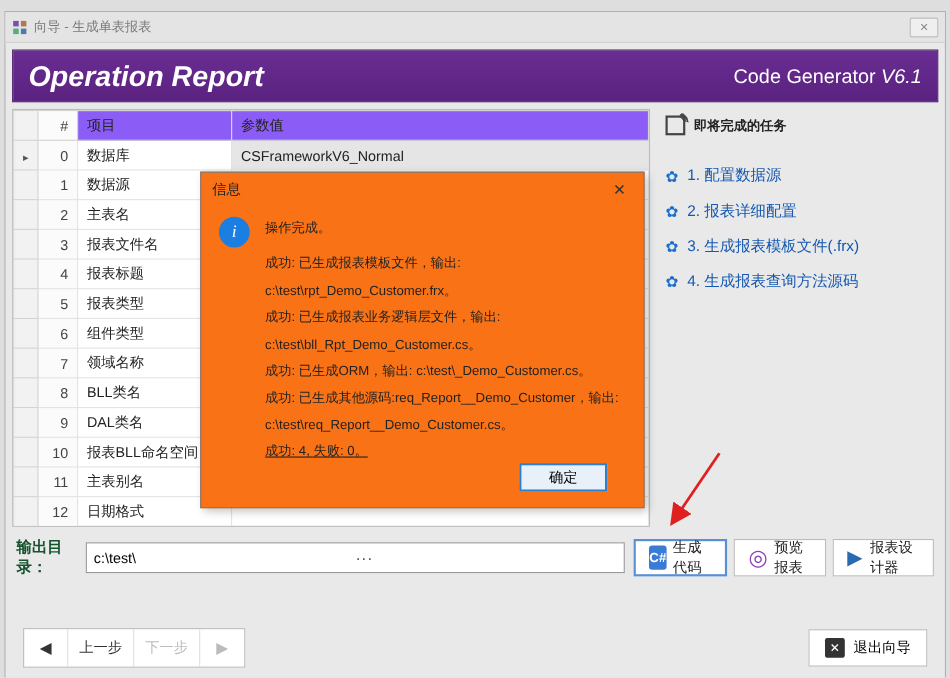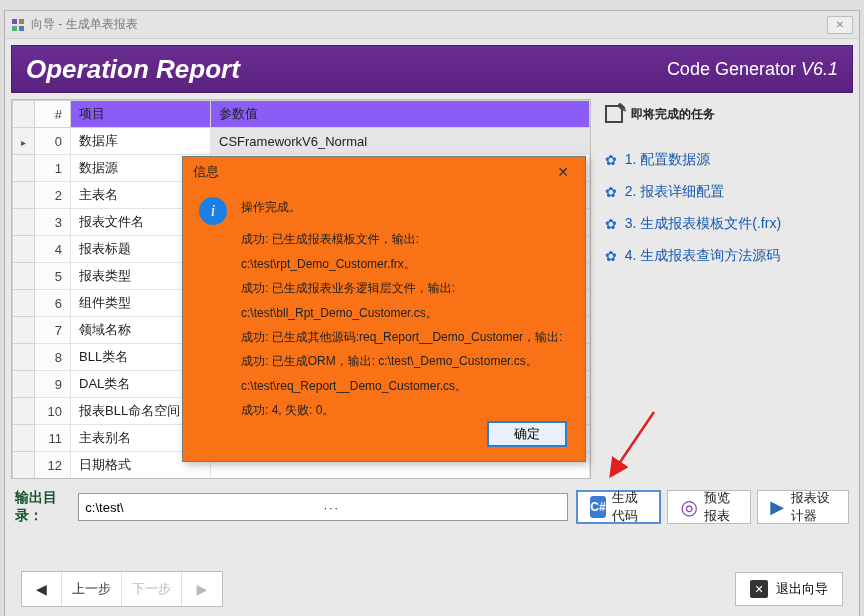--- a/index.html
+++ b/index.html
@@ -51,21 +51,21 @@
   .exit .x{width:18px;height:18px;background:#333;color:#fff;display:flex;align-items:center;justify-content:center;font-size:11px;border-radius:2px;}
   
   .dialog{position:absolute;top:156px;left:182px;width:404px;height:306px;background:#f97316;border:1px solid #7a7a7a;box-shadow:3px 3px 8px rgba(0,0,0,.25);}
   .dialog .dtitle{height:30px;display:flex;align-items:center;padding:0 10px;font-size:13px;color:#222;}
   .dialog .dtitle .spacer{flex:1;}
   .dialog .dtitle .dclose{font-size:14px;color:#333;cursor:pointer;padding:2px 6px;}
   .dialog .dbody{display:flex;padding:10px 16px 0 16px;gap:14px;font-size:12px;color:#222;line-height:1.7;}
   .dialog .dicon{width:28px;height:28px;border-radius:50%;background:#1a7fe0;color:#fff;display:flex;align-items:center;justify-content:center;font-family:Georgia,serif;font-style:italic;font-size:16px;flex:0 0 28px;}
   .dialog .dbody .msg{flex:1;}
   .dialog .dbody .msg p{margin-bottom:4px;}
-  .dialog .dfoot{position:absolute;bottom:14px;right:18px;}
+  .dialog .dfoot{position:absolute;bottom:14px;right:33px;}
   .dialog .dfoot .ok{width:80px;height:26px;border:2px solid #2a7fd0;background:#e8f0fa;font-size:13px;display:flex;align-items:center;justify-content:center;cursor:pointer;}
   
   .arrow{position:absolute;top:406px;left:602px;width:60px;height:80px;pointer-events:none;}
   .arrow svg{width:100%;height:100%;}
   .btns-row{display:flex;gap:6px;}
 </style>
 </head>
 <body>
 
 <div class="window">
@@ -273,23 +273,23 @@
   </div>
   <div class="dbody">
     <div class="dicon">i</div>
     <div class="msg">
       <p style="margin-bottom:12px;">操作完成。</p>
       <div id="dlg-lines">
           <p>成功: 已生成报表模板文件，输出:</p>
           <p>c:\test\rpt_Demo_Customer.frx。</p>
           <p>成功: 已生成报表业务逻辑层文件，输出:</p>
           <p>c:\test\bll_Rpt_Demo_Customer.cs。</p>
+          <p>成功: 已生成ORM，输出: c:\test\_Demo_Customer.cs。</p>
           <p>成功: 已生成其他源码:req_Report__Demo_Customer，输出:</p>
-          <p>成功: 已生成ORM，输出: c:\test\_Demo_Customer.cs。</p>
           <p>c:\test\req_Report__Demo_Customer.cs。</p>
         </div>
-      <p style="">成功: 4, 失败: 0。</p>
+      <p style="text-decoration:underline;">成功: 4, 失败: 0。</p>
     </div>
   </div>
   <div class="dfoot">
     <div class="ok">确定</div>
   </div>
 </div>
 
 </body></html>

